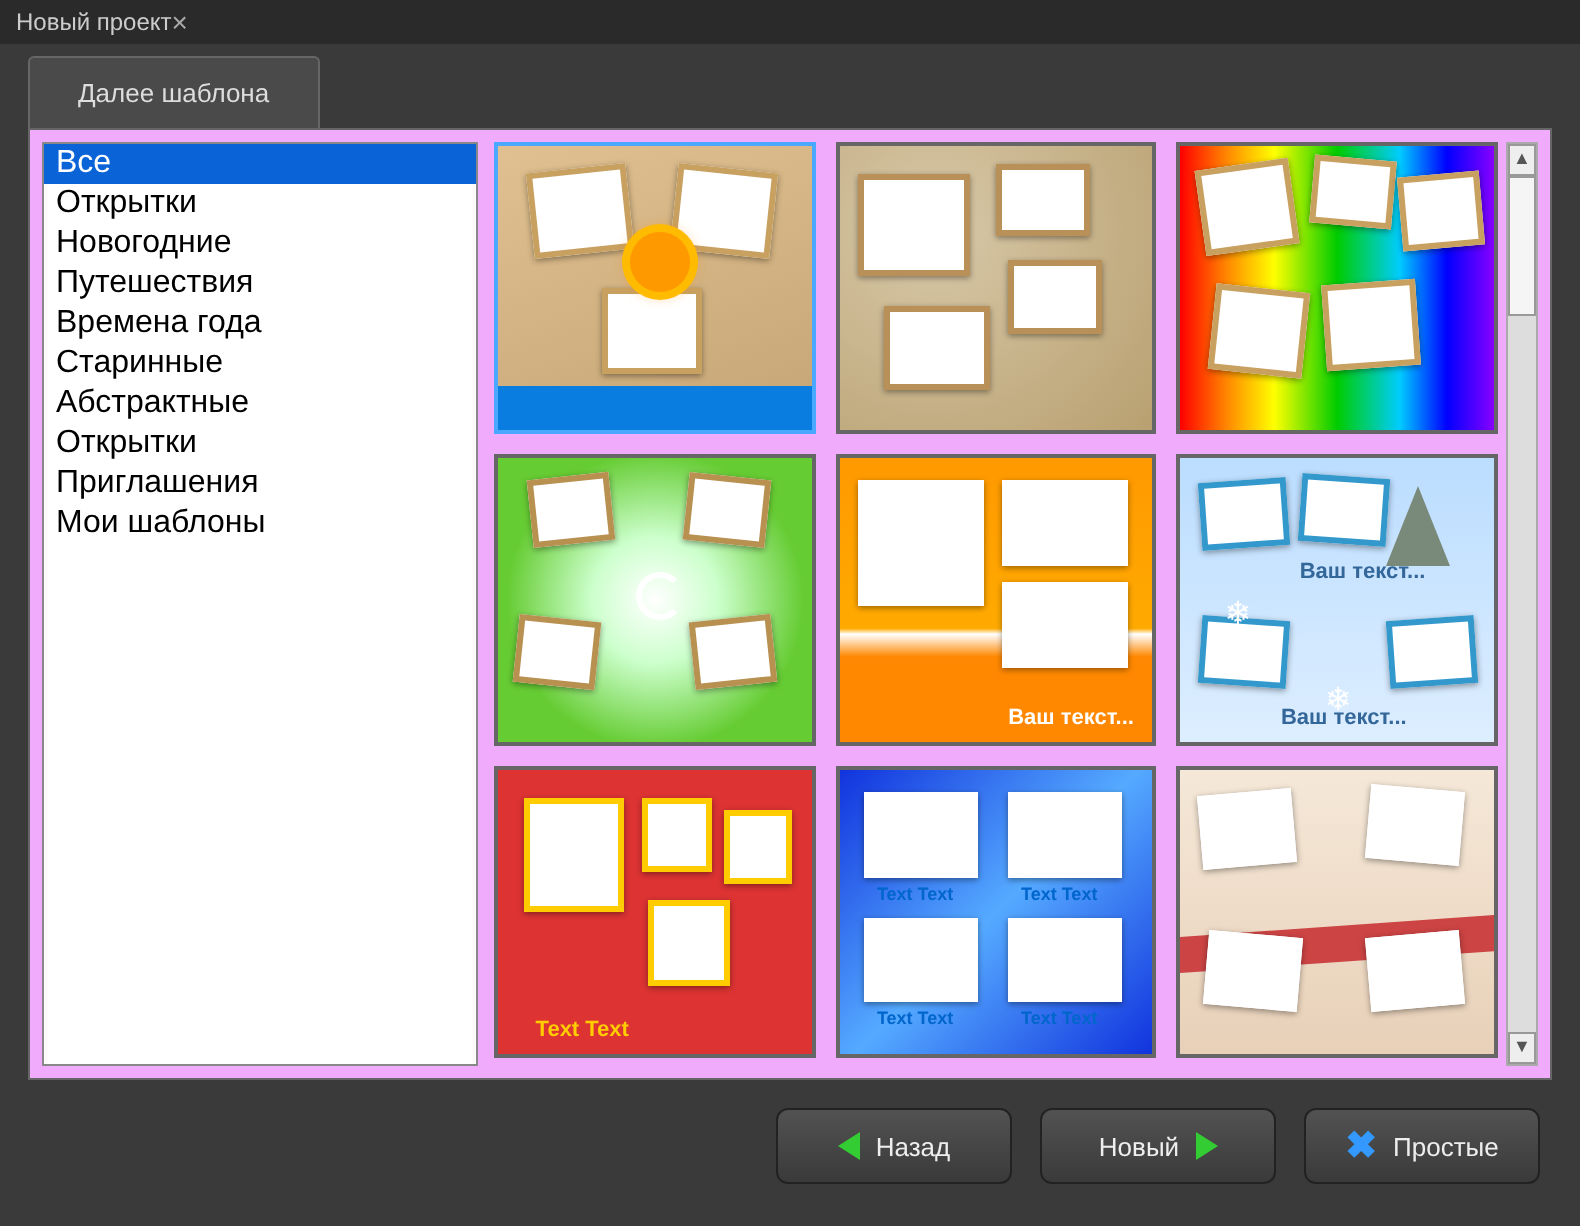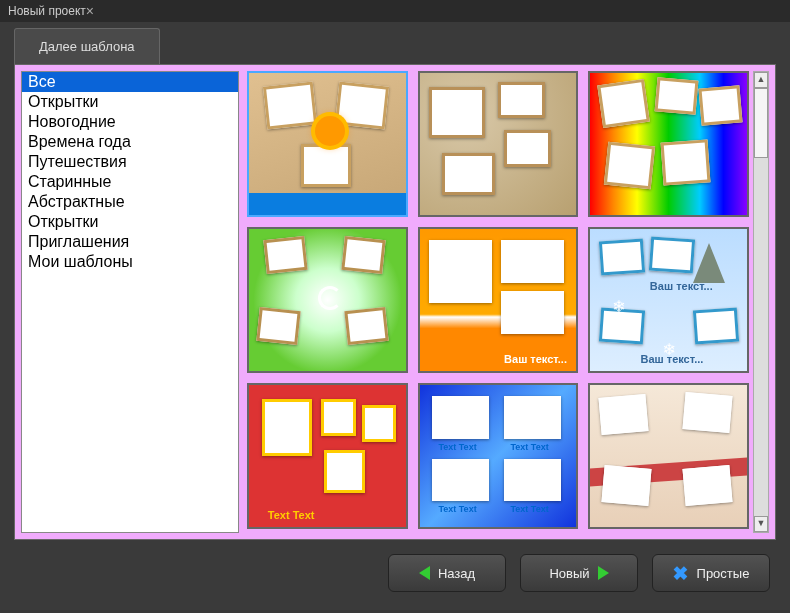--- a/index.html
+++ b/index.html
@@ -202,22 +202,22 @@
 <div class="tabs">
   <div class="tab active">Далее шаблона</div>
 </div>
 
 <div class="content">
 
   <div class="catlist" id="catlist">
       <div class="item selected">Все</div>
       <div class="item">Открытки</div>
       <div class="item">Новогодние</div>
+      <div class="item">Путешествия</div>
       <div class="item">Времена года</div>
-      <div class="item">Путешествия</div>
       <div class="item">Старинные</div>
       <div class="item">Абстрактные</div>
       <div class="item">Открытки</div>
       <div class="item">Приглашения</div>
       <div class="item">Мои шаблоны</div>
     </div>
 
   <div class="gallery-wrap">
     <div class="gallery" id="gallery">
         <div class="thumb selected">

